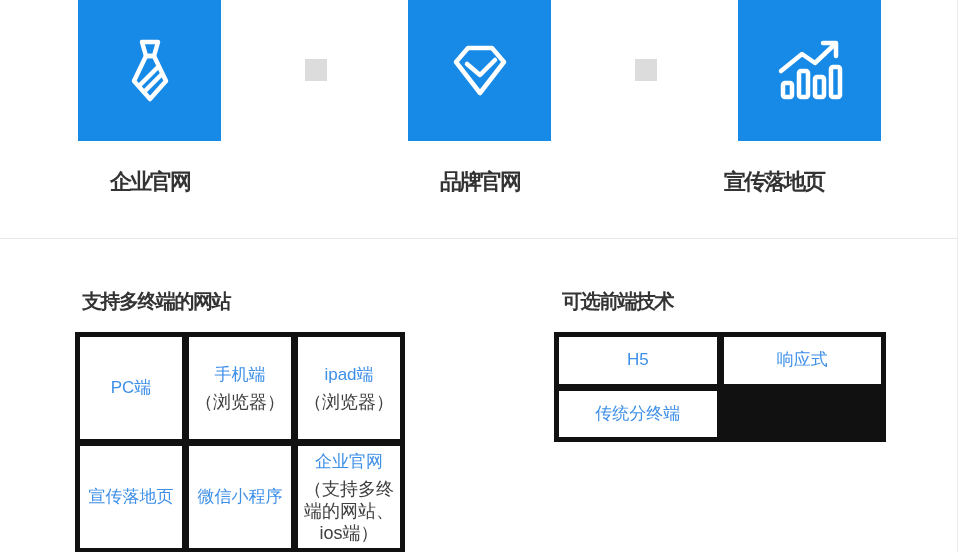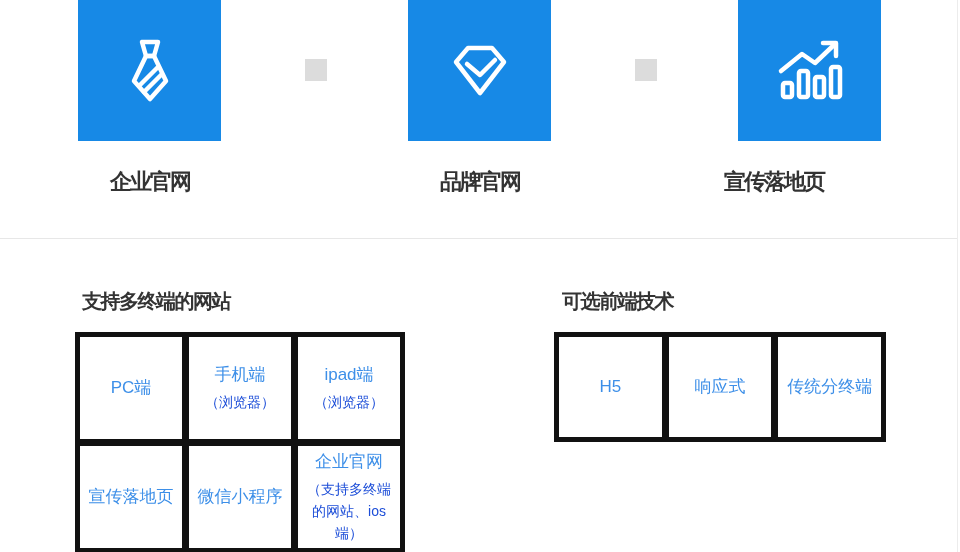--- a/index.html
+++ b/index.html
@@ -22,25 +22,25 @@
   .section-heading { position: absolute; top: 288px; font-size: 20px; font-weight: bold;
     color: #333333; letter-spacing: -1.5px; white-space: nowrap; }
   .heading-left { left: 82px; }
   .heading-right { left: 562px; }
 
   
   .block-table { position: absolute; background: #111111; display: grid; gap: 7px; padding: 5px; }
   .table-left { left: 75px; top: 332px; width: 330px; height: 221px;
     grid-template-columns: repeat(3, 1fr); grid-template-rows: repeat(2, 1fr); }
   .table-right { left: 554px; top: 332px; width: 332px; height: 110px;
-    grid-template-columns: repeat(3, 1fr); }
+    grid-template-columns: repeat(2, 1fr); }
   .cell { background: #ffffff; display: flex; flex-direction: column; align-items: center;
     justify-content: center; text-align: center; padding: 4px; }
   .cell-title { color: #3d8fe8; font-size: 17px; line-height: 24px; }
-  .cell-sub { color: #1d4ed8; font-size: 14px; line-height: 22px; margin-top: 4px; }
+  .cell-sub { color: #404040; font-size: 18px; line-height: 22px; margin-top: 4px; }
   .cell-sub:empty { display: none; }
 </style>
 </head>
 <body>
 
 <div class="stage">
 
   <div class="tile" style="left:78px;">
     <span>
       <svg width="76" height="76" viewBox="0 0 76 76" fill="none" stroke="#ffffff" stroke-width="4.5" stroke-linejoin="round">

